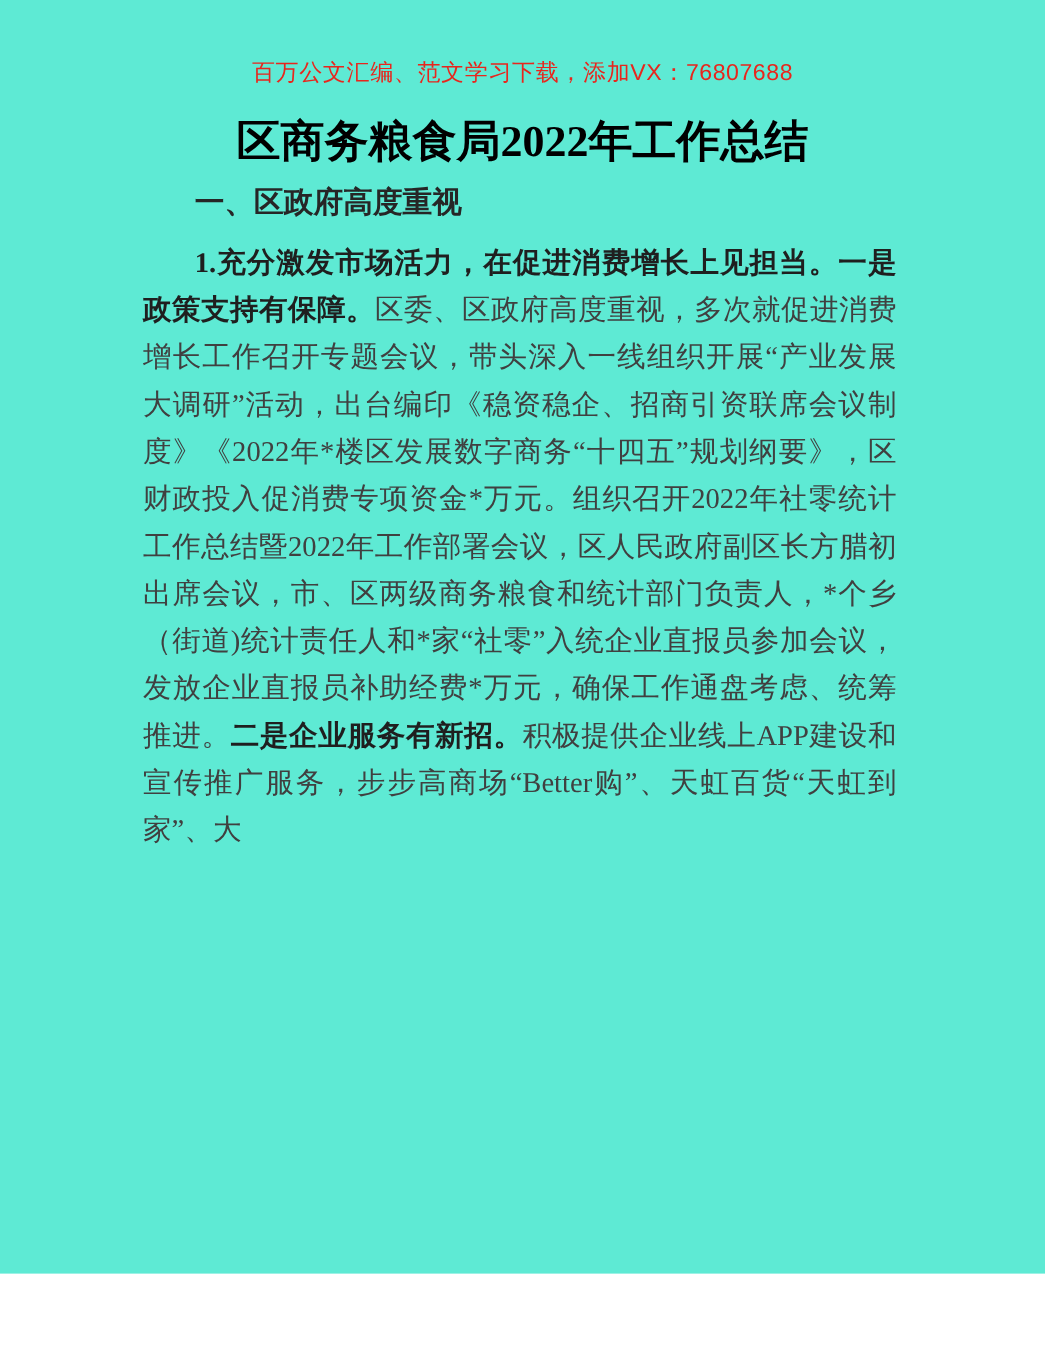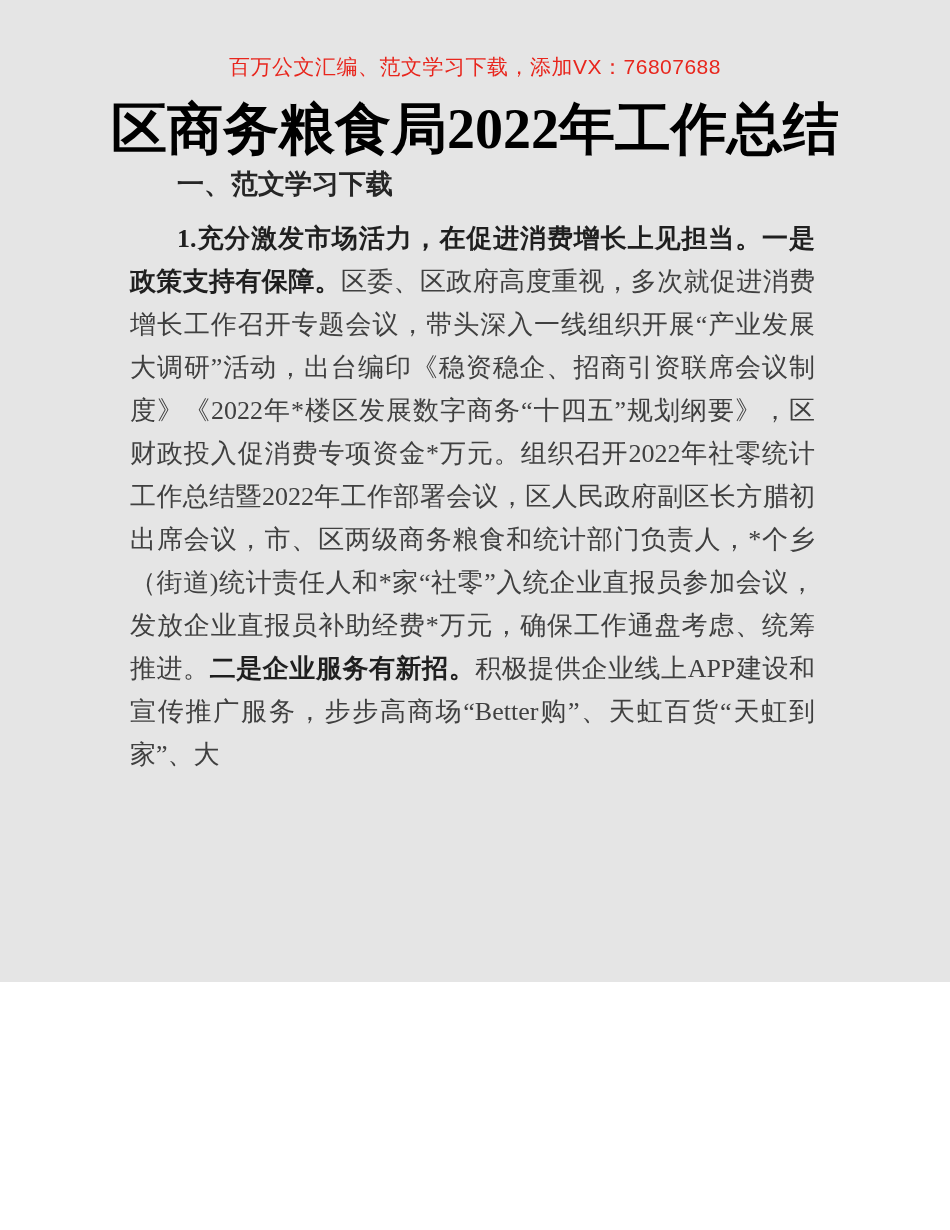--- a/index.html
+++ b/index.html
@@ -3,38 +3,38 @@
 <meta charset="utf-8">
 <style>
   html, body {
     margin: 0;
     padding: 0;
     background: #ffffff;
   }
   .page {
     position: relative;
     width: 950px;
-    height: 982px;
-    background: #e5e5e5;
+    height: 1158px;
+    background: #5eead4;
     overflow: hidden;
     font-family: "Liberation Serif", "DejaVu Serif", serif;
   }
   .banner {
     margin-top: 53px;
     text-align: center;
     font-family: "Liberation Sans", "DejaVu Sans", sans-serif;
     font-size: 21px;
     line-height: 27px;
     color: #e8261d;
     letter-spacing: 0.5px;
   }
   .doc-title {
     margin-top: 24px;
     text-align: center;
-    font-size: 56px;
+    font-size: 40px;
     line-height: 50px;
     font-weight: bold;
     color: #000000;
     font-family: "Liberation Serif", "DejaVu Serif", serif;
   }
   .content {
     margin-left: 130px;
     margin-right: 135px;
   }
   .para {
@@ -68,18 +68,18 @@
 
 <div class="page">
 
   <div class="banner">百万公文汇编、范文学习下载，添加VX：76807688</div>
 
   <div class="doc-title">区商务粮食局2022年工作总结</div>
 
   <div class="content">
 
 
-    <div class="section-heading">一、范文学习下载</div>
+    <div class="section-heading">一、区政府高度重视</div>
 
     <p class="para"><span class="run-bold">1.充分激发市场活力，在促进消费增长上见担当。一是政策支持有保障。</span><span>区委、区政府高度重视，多次就促进消费增长工作召开专题会议，带头深入一线组织开展“产业发展大调研”活动，出台编印《稳资稳企、招商引资联席会议制度》《2022年*楼区发展数字商务“十四五”规划纲要》，区财政投入促消费专项资金*万元。组织召开2022年社零统计工作总结暨2022年工作部署会议，区人民政府副区长方腊初出席会议，市、区两级商务粮食和统计部门负责人，*个乡（街道)统计责任人和*家“社零”入统企业直报员参加会议，发放企业直报员补助经费*万元，确保工作通盘考虑、统筹推进。</span><span class="run-bold">二是企业服务有新招。</span><span>积极提供企业线上APP建设和宣传推广服务，步步高商场“Better购”、天虹百货“天虹到家”、大</span></p>
 
   </div>
 </div>
 
 </body></html>

